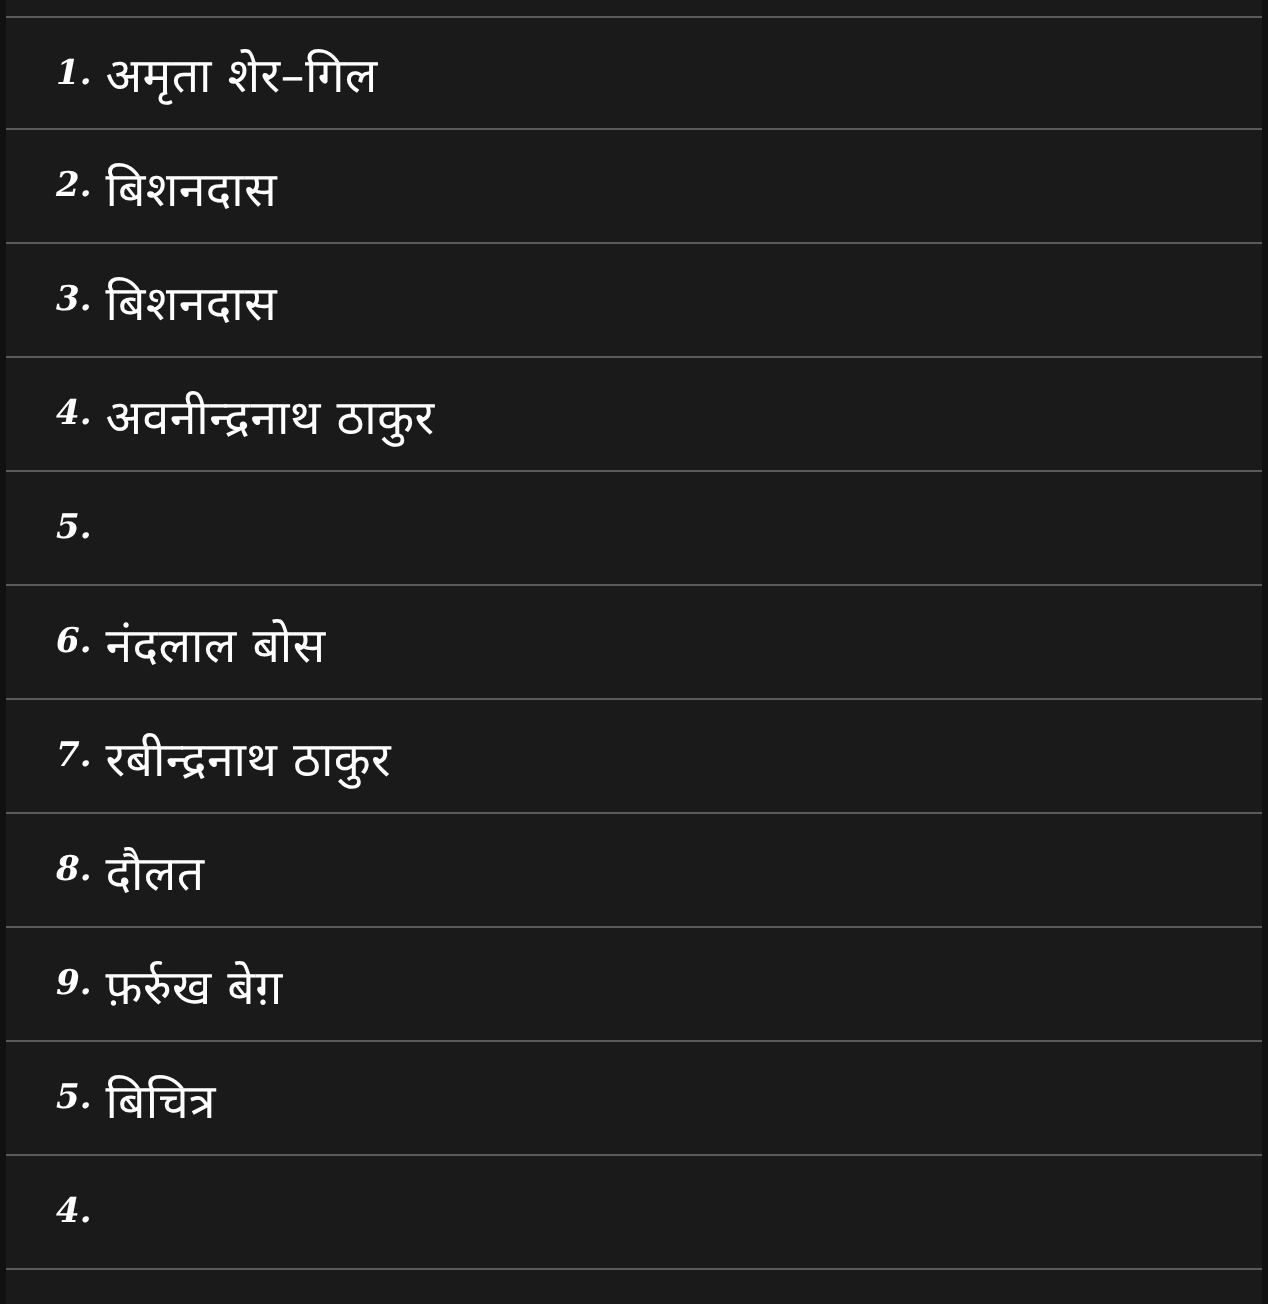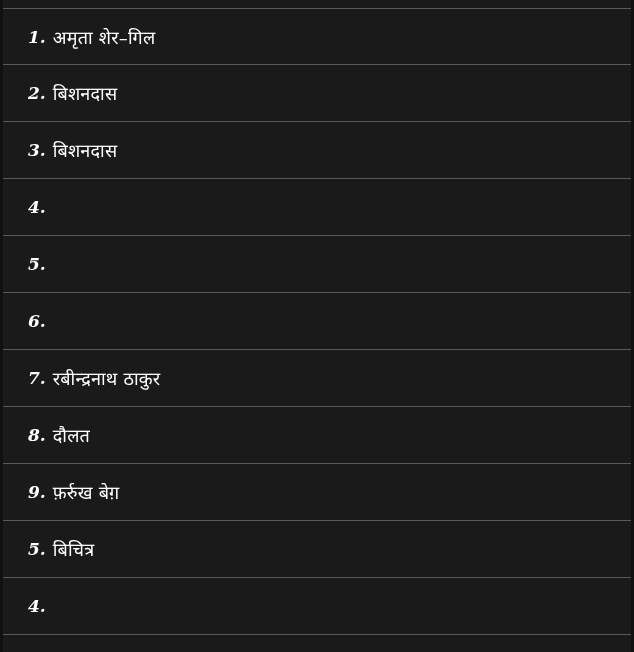--- a/index.html
+++ b/index.html
@@ -44,21 +44,21 @@
     color: #ffffff;
     font-style: italic;
     font-weight: bold;
     font-size: 17px;
     font-family: "DejaVu Serif", serif;
     margin-right: 7px;
     white-space: nowrap;
   }
   .label {
     color: #ffffff;
-    font-size: 18px;
+    font-size: 24px;
     font-family: "DejaVu Sans", sans-serif;
     white-space: nowrap;
     letter-spacing: 0.2px;
   }
   .edge-left {
     position: absolute;
     left: 0;
     top: 0;
     width: 3px;
     height: 652px;
@@ -97,26 +97,28 @@
     <li class="row">
       <span class="num">2.</span>
       <span class="label">बिशनदास</span>
     </li>
     <li class="row">
       <span class="num">3.</span>
       <span class="label">बिशनदास</span>
     </li>
     <li class="row">
       <span class="num">4.</span>
+      <span class="label">अवनीन्द्रनाथ ठाकुर</span>
     </li>
     <li class="row">
       <span class="num">5.</span>
     </li>
     <li class="row">
       <span class="num">6.</span>
+      <span class="label">नंदलाल बोस</span>
     </li>
     <li class="row">
       <span class="num">7.</span>
       <span class="label">रबीन्द्रनाथ ठाकुर</span>
     </li>
     <li class="row">
       <span class="num">8.</span>
       <span class="label">दौलत</span>
     </li>
     <li class="row">

